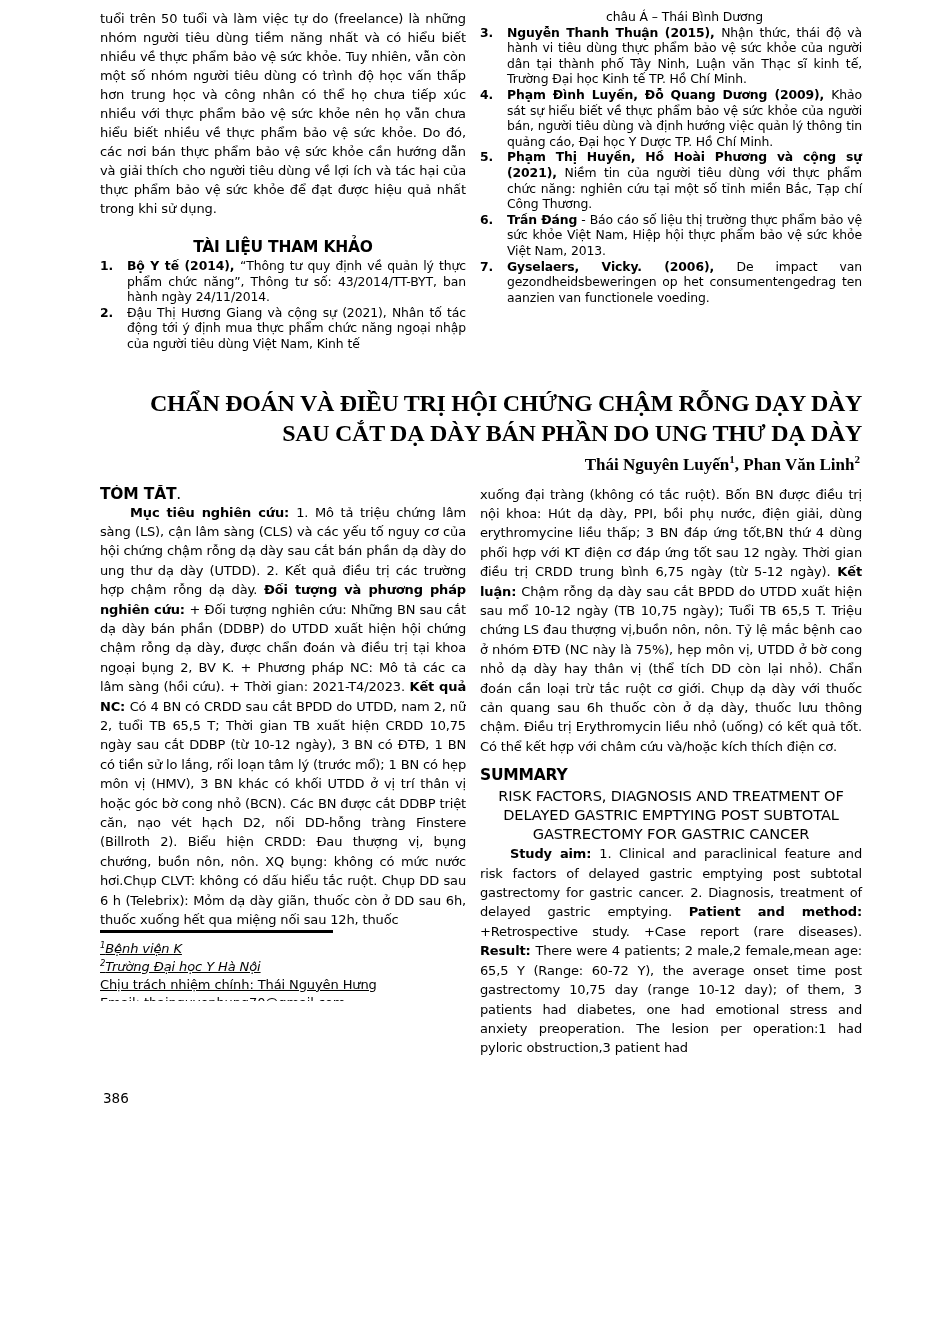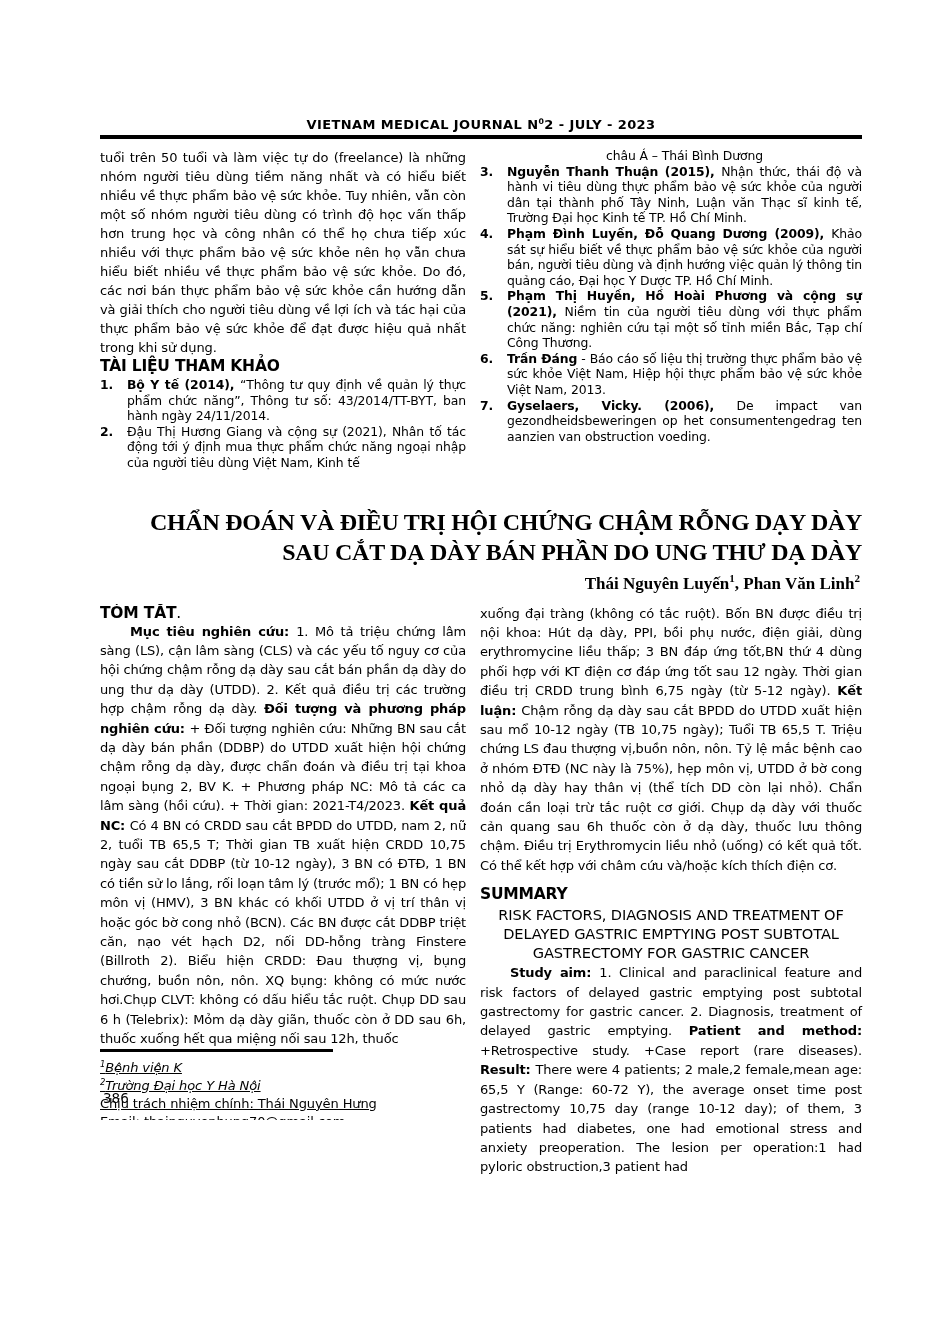--- a/index.html
+++ b/index.html
@@ -28,21 +28,21 @@
   
   .cols { display:flex; margin-top:9px; }
   .col-l { width:366px; margin-right:14px; }
   .col-r { width:382px; }
   .body-text {
     font-size:13px; line-height:19px;
     text-align:justify; letter-spacing:-0.1px;
   }
   .refs-heading {
     font-size:15.5px; font-weight:bold; letter-spacing:-0.2px;
-    margin-top:0; margin-bottom:2px;
+    margin-top:20px; margin-bottom:2px;text-align:center;
   }
   .ref {
     position:relative;
     padding-left:27px;
     font-size:12.4px; line-height:15.6px;
     text-align:justify; letter-spacing:-0.1px;
   }
   .ref-num { position:absolute; left:0; font-weight:bold; }
   .ref-cont { padding-left:27px; font-size:12.4px; line-height:15.6px; letter-spacing:-0.1px;text-align:center; }
   .b { font-weight:bold; }
@@ -89,21 +89,20 @@
     position:absolute; left:103px; top:1090px;
     font-size:13.5px;
   }
 </style>
 </head>
 <body>
 
 <div class="page">
   <div class="content">
 
-    <div class="journal-header"><span>VIETNAM MEDICAL JOURNAL N</span><sup>0</sup><span>2 - JULY - 2023</span></div>
 
     <div class="cols">
       <div class="col-l">
         <div class="body-text">tuổi trên 50 tuổi và làm việc tự do (freelance) là những nhóm người tiêu dùng tiềm năng nhất và có hiểu biết nhiều về thực phẩm bảo vệ sức khỏe. Tuy nhiên, vẫn còn một số nhóm người tiêu dùng có trình độ học vấn thấp hơn trung học và công nhân có thể họ chưa tiếp xúc nhiều với thực phẩm bảo vệ sức khỏe nên họ vẫn chưa hiểu biết nhiều về thực phẩm bảo vệ sức khỏe. Do đó, các nơi bán thực phẩm bảo vệ sức khỏe cần hướng dẫn và giải thích cho người tiêu dùng về lợi ích và tác hại của thực phẩm bảo vệ sức khỏe để đạt được hiệu quả nhất trong khi sử dụng.</div>
         <div class="refs-heading">TÀI LIỆU THAM KHẢO</div>
         <div class="ref">
           <span class="ref-num">1.</span>
           <span><span class="b">Bộ Y tế (2014), </span><span>“Thông tư quy định về quản lý thực phẩm chức năng”, Thông tư số: 43/2014/TT-BYT, ban hành ngày 24/11/2014.</span></span>
         </div>
         <div class="ref">
@@ -124,21 +123,21 @@
         <div class="ref">
           <span class="ref-num">5.</span>
           <span><span class="b">Phạm Thị Huyền, Hồ Hoài Phương và cộng sự (2021), </span><span>Niềm tin của người tiêu dùng với thực phẩm chức năng: nghiên cứu tại một số tỉnh miền Bắc, Tạp chí Công Thương.</span></span>
         </div>
         <div class="ref">
           <span class="ref-num">6.</span>
           <span><span class="b">Trần Đáng</span><span> - Báo cáo số liệu thị trường thực phẩm bảo vệ sức khỏe Việt Nam, Hiệp hội thực phẩm bảo vệ sức khỏe Việt Nam, 2013.</span></span>
         </div>
         <div class="ref">
           <span class="ref-num">7.</span>
-          <span><span class="b">Gyselaers, Vicky. (2006), </span><span>De impact van gezondheidsbeweringen op het consumentengedrag ten aanzien van obstruction voeding.</span></span>
+          <span><span class="b">Gyselaers, Vicky. (2006), </span><span>De impact van gezondheidsbeweringen op het consumentengedrag ten aanzien van functionele voeding.</span></span>
         </div>
       </div>
     </div>
 
     <div class="article-title">CHẨN ĐOÁN VÀ ĐIỀU TRỊ HỘI CHỨNG CHẬM RỖNG DẠY DÀY SAU CẮT DẠ DÀY BÁN PHẦN DO UNG THƯ DẠ DÀY</div>
     <div class="article-authors"><span>Thái Nguyên Luyến</span><sup>1</sup><span>, Phan Văn Linh</span><sup>2</sup></div>
 
     <div class="cols2">
       <div class="col-l2">
         <div class="sec-heading"><span>TÓM TẮT</span><span class="dot">.</span></div>

